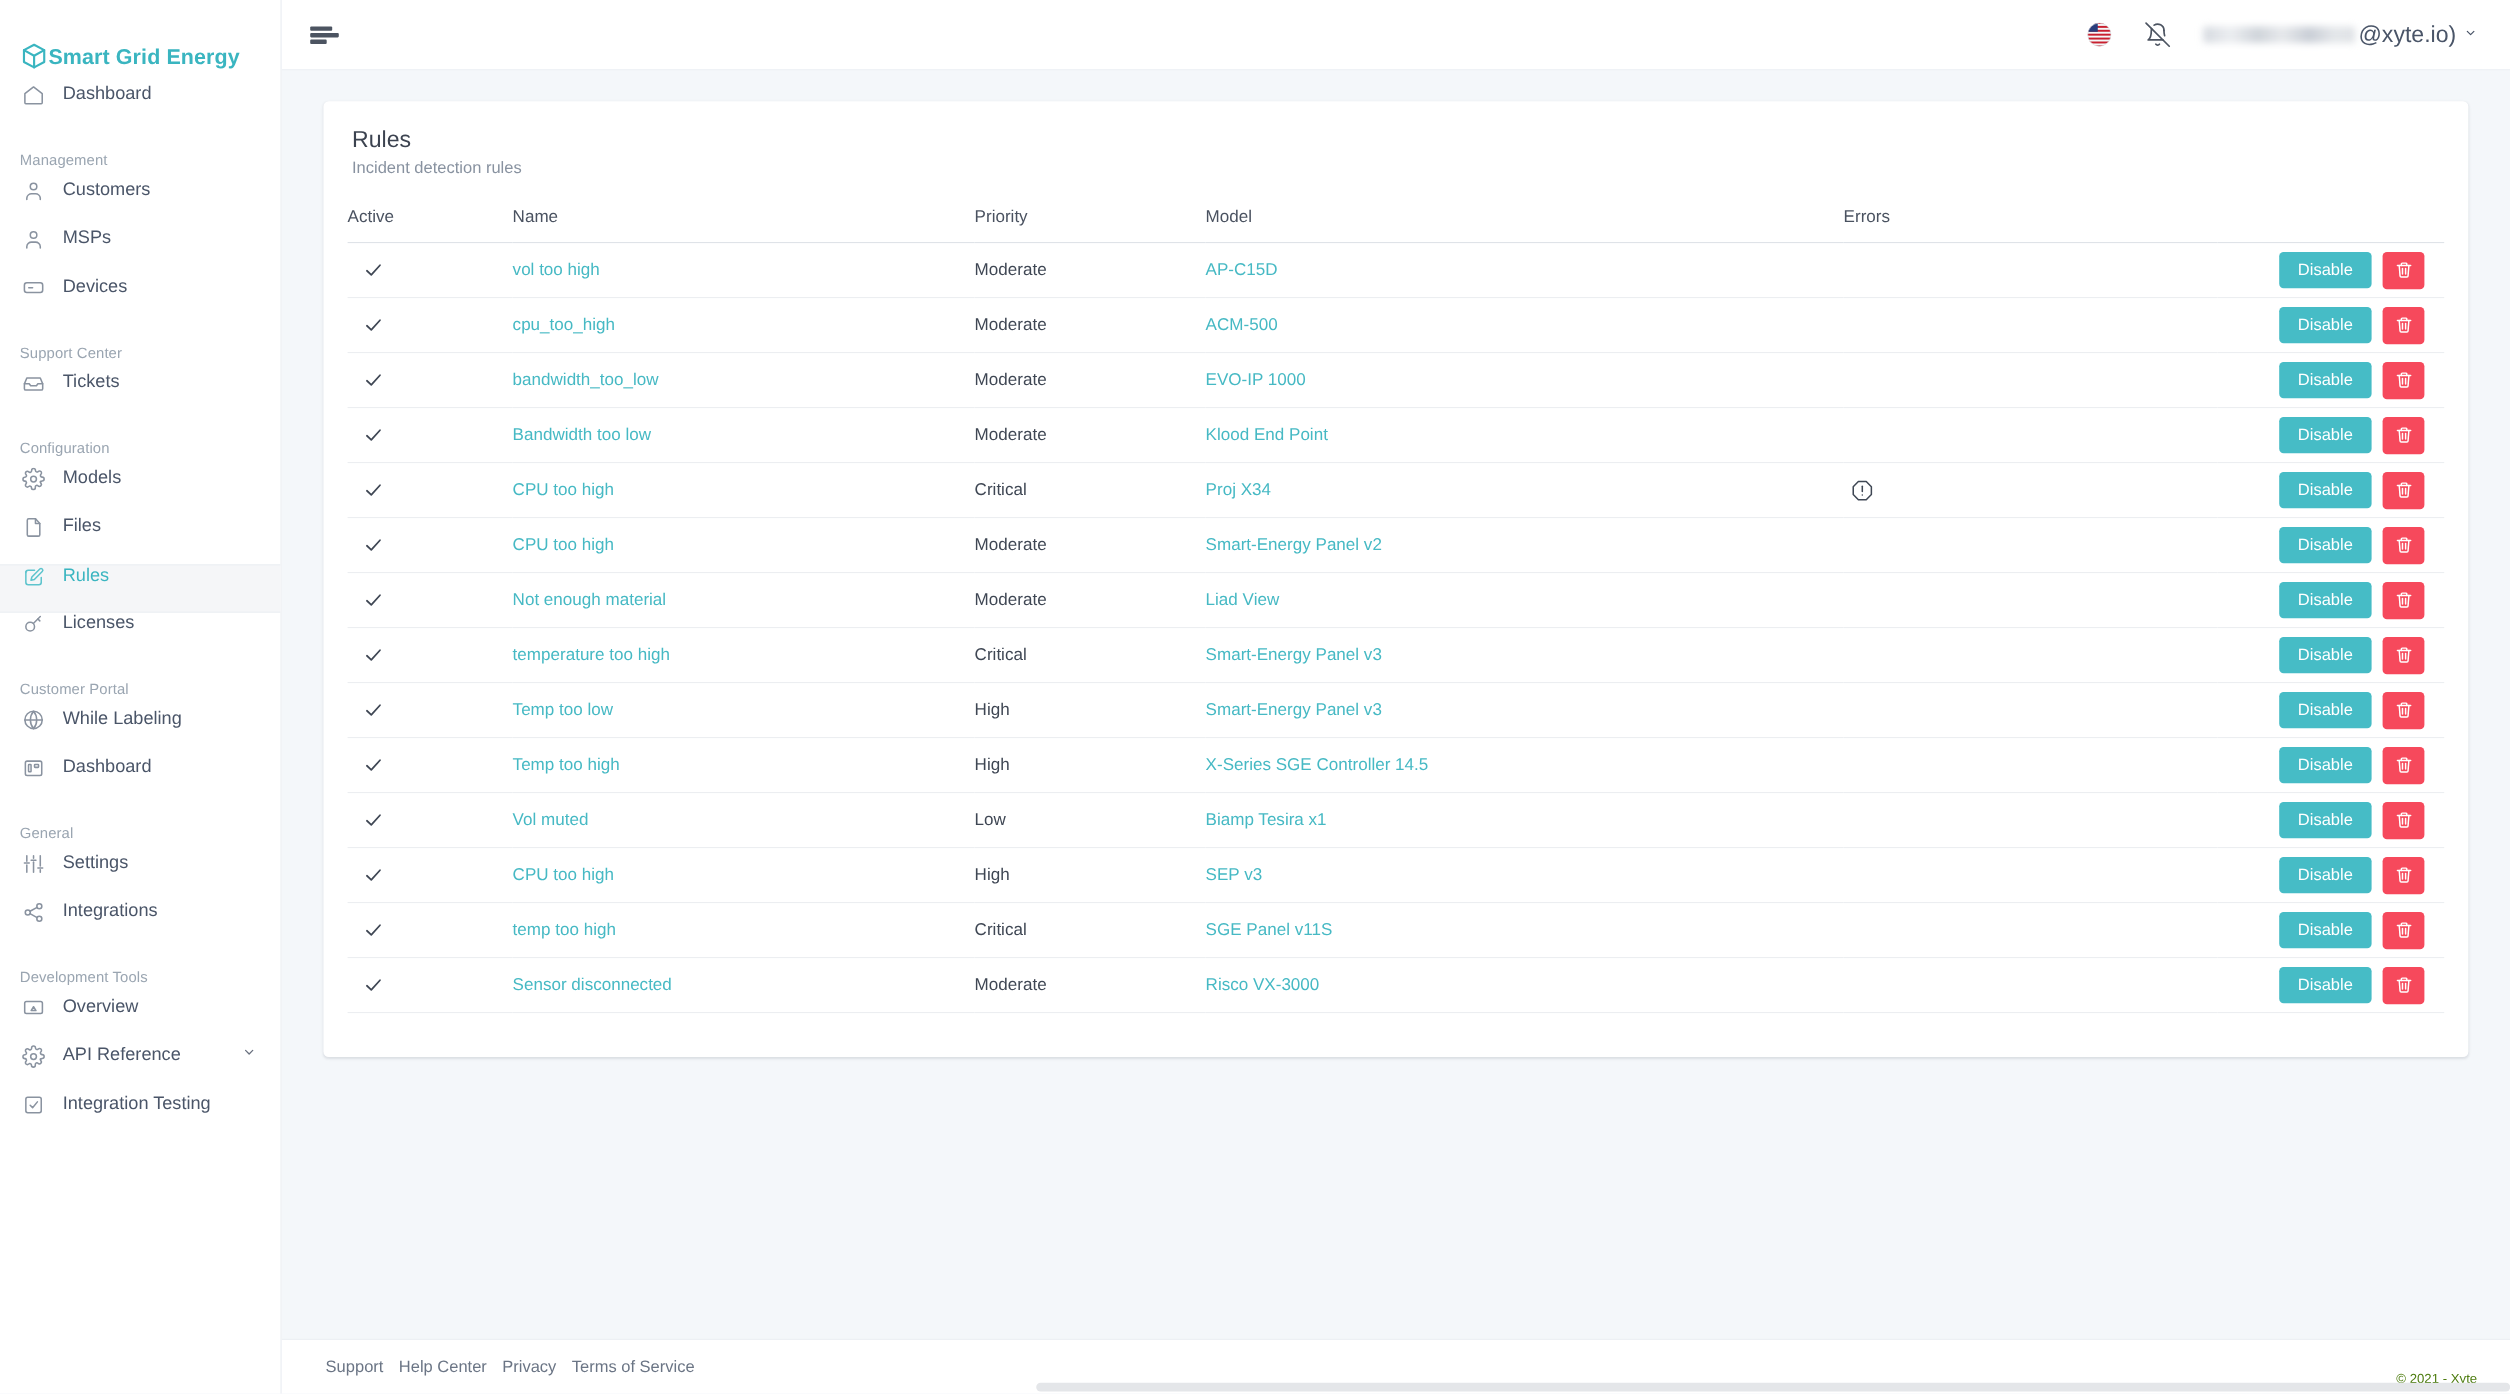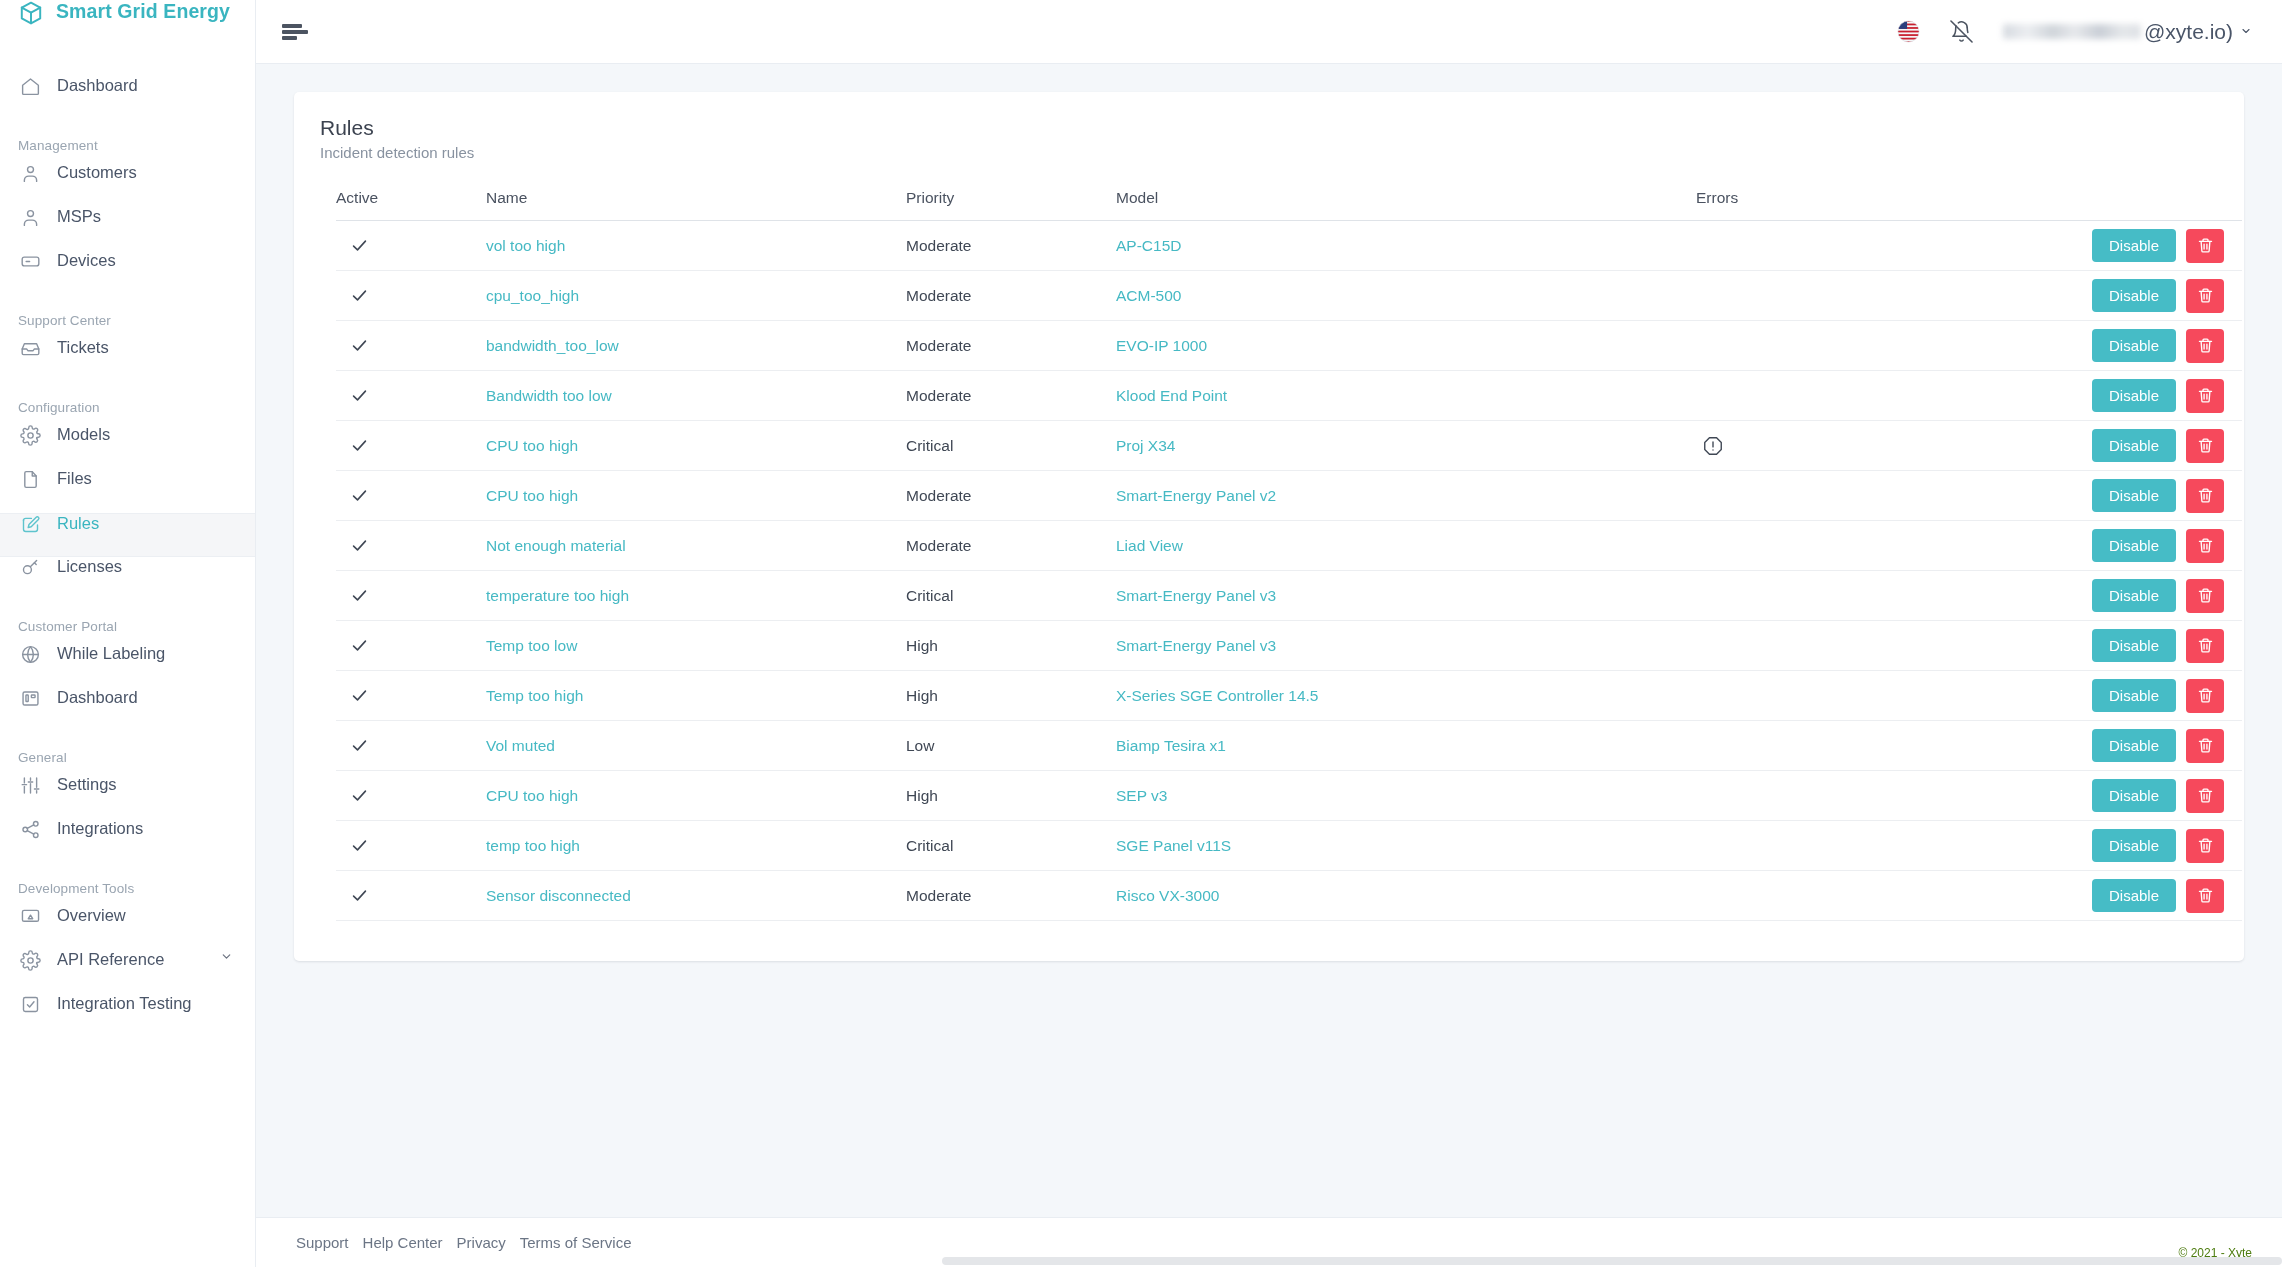--- a/index.html
+++ b/index.html
@@ -14,22 +14,22 @@
   
   .sidebar {
     width: 256px; min-width: 256px; height: 1267px;
     background: #ffffff;
     border-right: 1px solid #e9edf2;
     padding-top: 0;
     position: relative;
     z-index: 5;
   }
   .brand {
-    height: 64px; display: flex; align-items: flex-start;
-    padding-left: 18px; gap: 12px;
+    height: 64px; display: flex; align-items: flex-end;
+    padding-left: 18px; 
   }
   .brand-logo { width: 26px; height: 26px; display: block; }
   .brand-name {
     color: #3ab5c0; font-size: 19.5px; font-weight: bold;
     letter-spacing: .1px; white-space: nowrap;
   }
   .nav { padding-top: 12px; }
   .nav-section {
     font-size: 13.5px; color: #9aa5b1; padding: 18px 0 10px 18px;
     letter-spacing: .1px;
@@ -79,21 +79,21 @@
   .content { flex: 1; padding: 28px 38px 0 38px; overflow: hidden; }
 
   .card {
     background: #fff; border-radius: 5px;
     box-shadow: 0 1px 3px rgba(16,24,40,.07), 0 1px 2px rgba(16,24,40,.04);
     padding: 24px 22px 40px 22px;
   }
   .card-title { font-size: 21px; color: #3c4350; margin: 0 0 4px 4px; font-weight: normal; }
   .card-sub { font-size: 15px; color: #8892a0; margin: 0 0 28px 4px; }
 
-  table.rules { width: 100%; border-collapse: collapse; table-layout: fixed; margin-left: 20px; }
+  table.rules { width: 100%; border-collapse: collapse; table-layout: fixed; }
   table.rules th {
     text-align: left; font-weight: normal; font-size: 15.5px; color: #4a5260;
     padding: 0 0 13px 0; border-bottom: 1px solid #dfe3e8;
   }
   table.rules td {
     font-size: 15.5px; color: #3f4754; height: 50px;
     border-bottom: 1px solid #eceef1; vertical-align: middle;
   }
   table.rules tbody tr:last-child td { border-bottom: 1px solid #eceef1; }
   .col-active { width: 150px; padding-left: 14px; }

